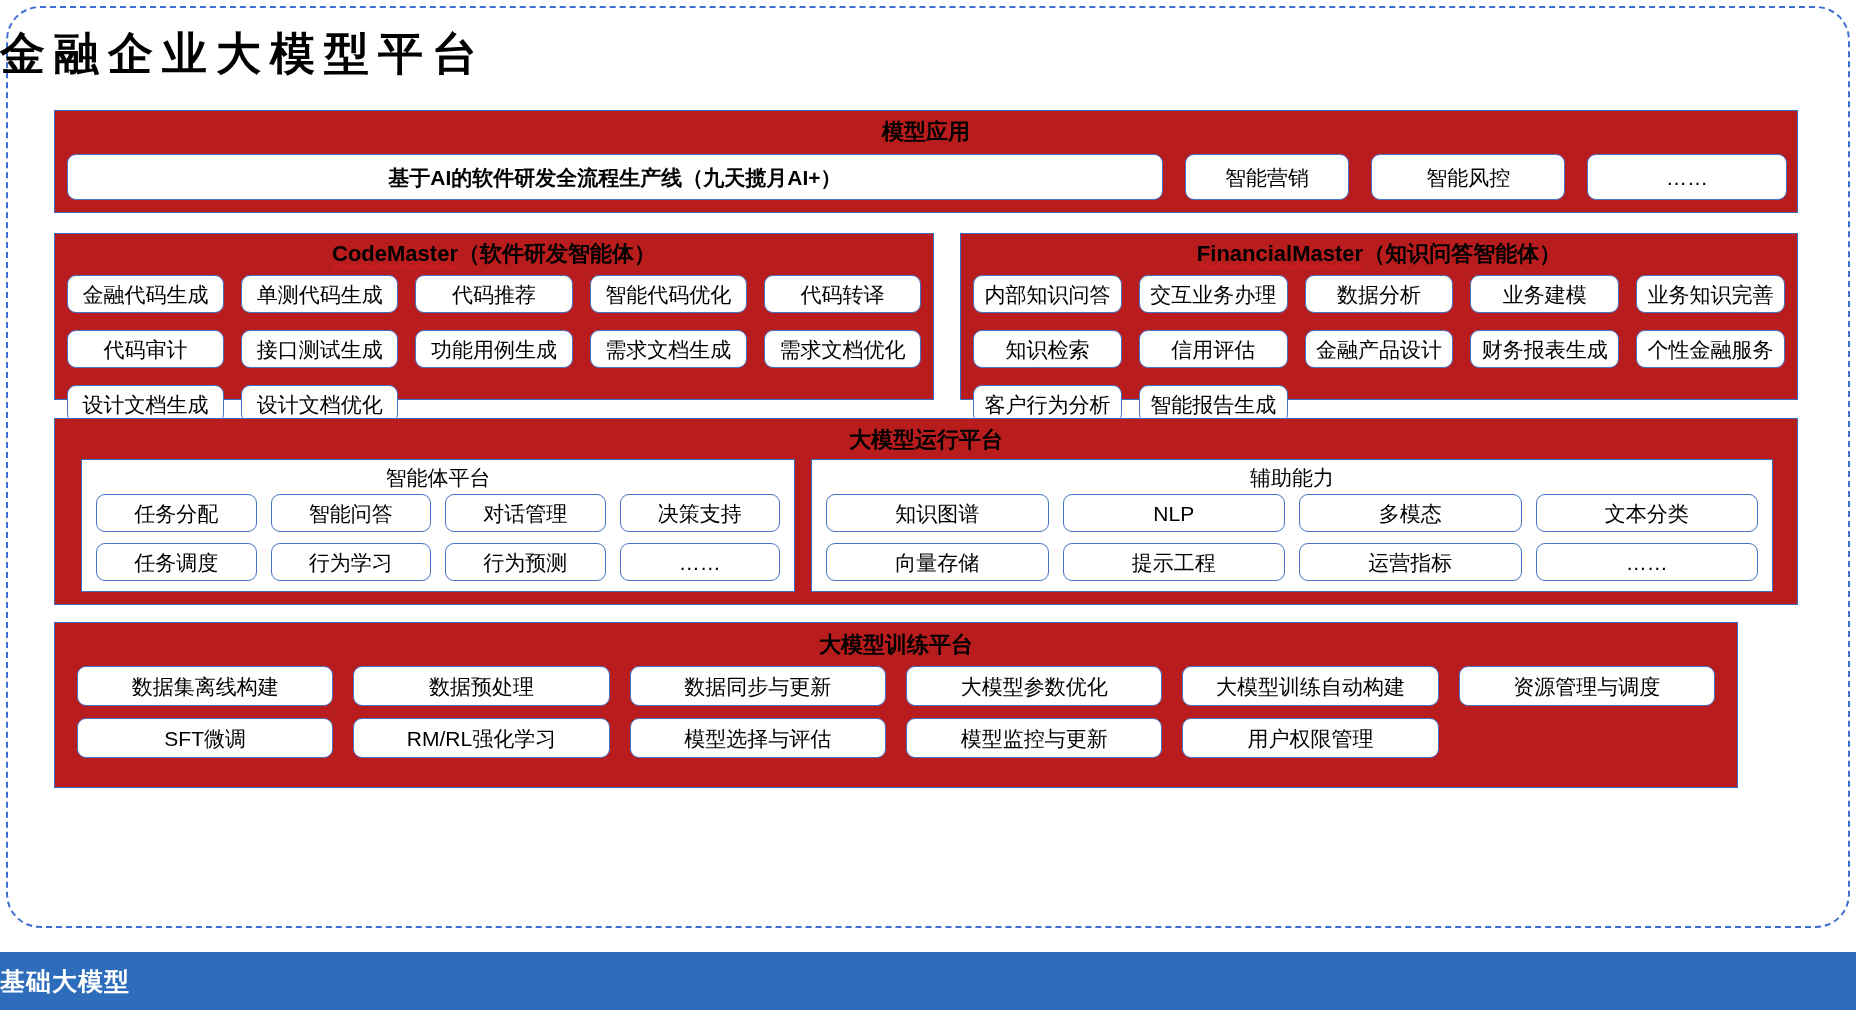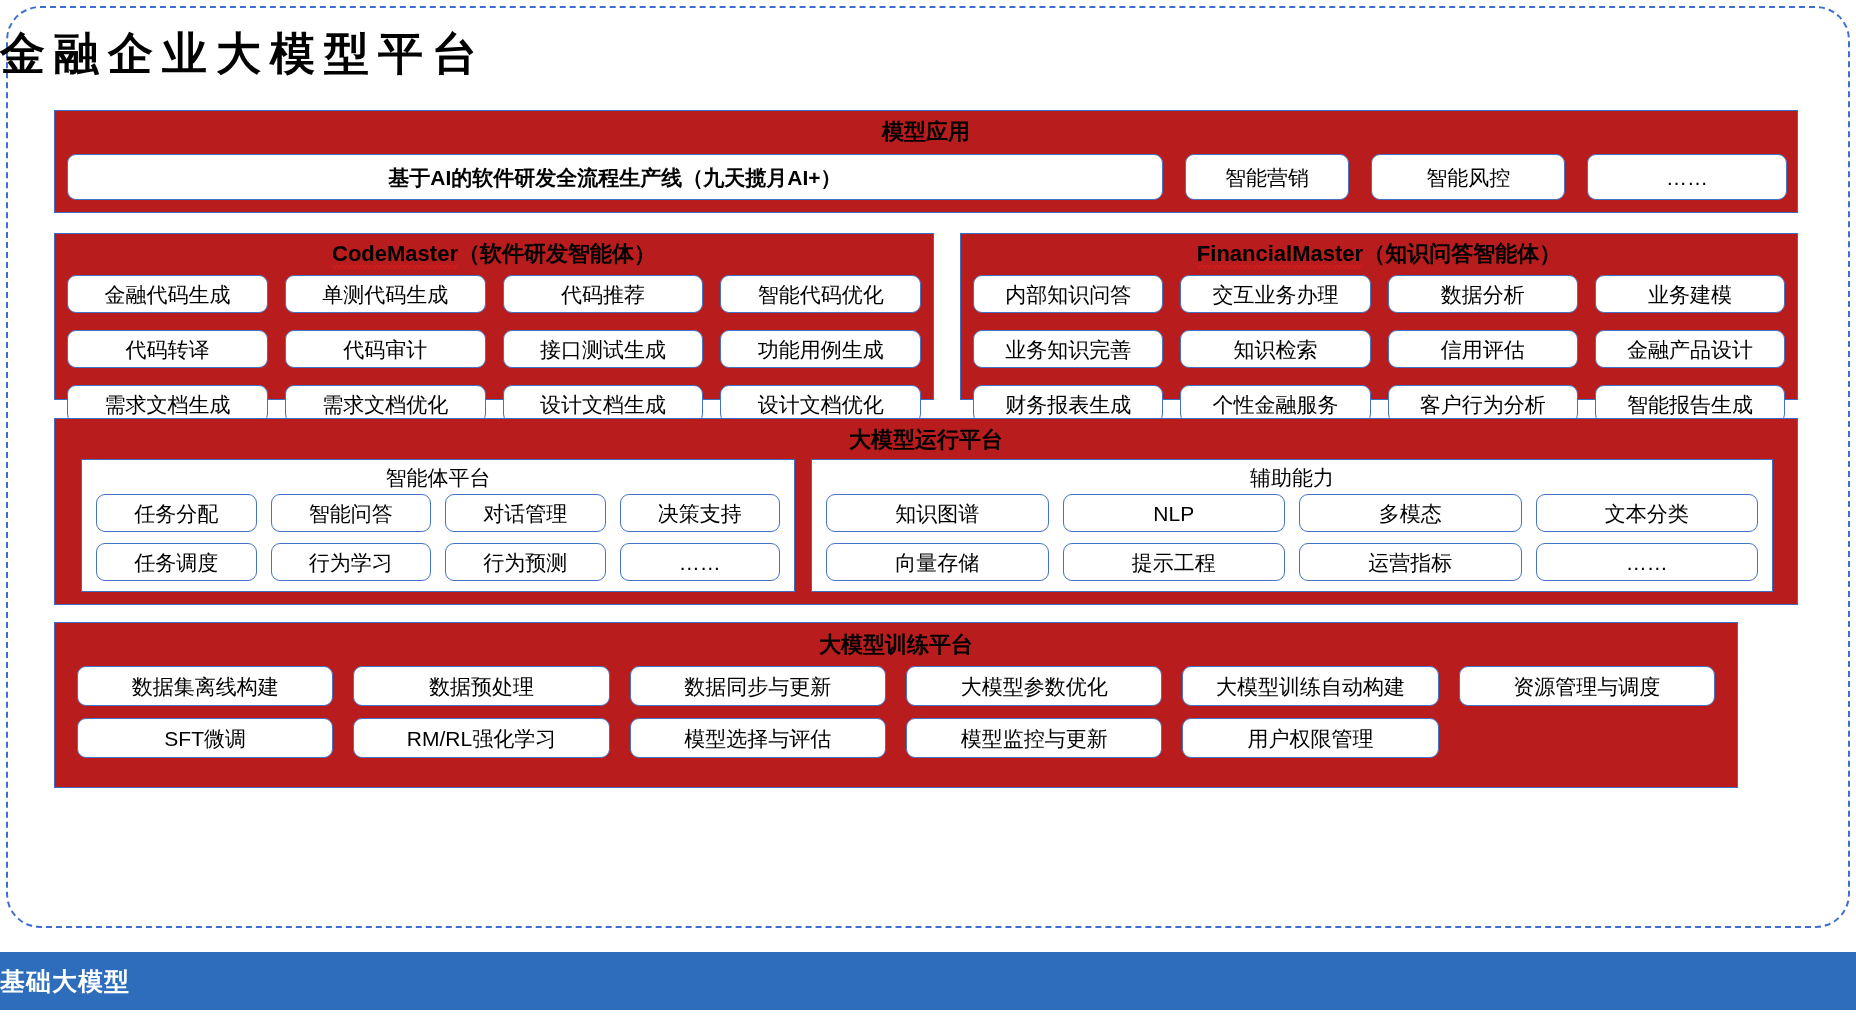--- a/index.html
+++ b/index.html
@@ -132,21 +132,21 @@
   #sec-fin  { left: 960px; top: 233px; width: 838px; height: 167px; }
 
   .agent-title { position: absolute; top: 7px; left: 0; }
 
   .agent-grid {
     position: absolute;
     top: 41px;
     left: 12px;
     right: 12px;
     display: grid;
-    grid-template-columns: repeat(4, 1fr);
+    grid-template-columns: repeat(5, 1fr);
     grid-auto-rows: 38px;
     column-gap: 12px;
     row-gap: 11px;
     gap: 17px;
   }
 
   
   #sec-run { left: 54px; top: 418px; width: 1744px; height: 187px; }
   #sec-run > .panel-title { position: absolute; top: 8px; left: 0; }
 

